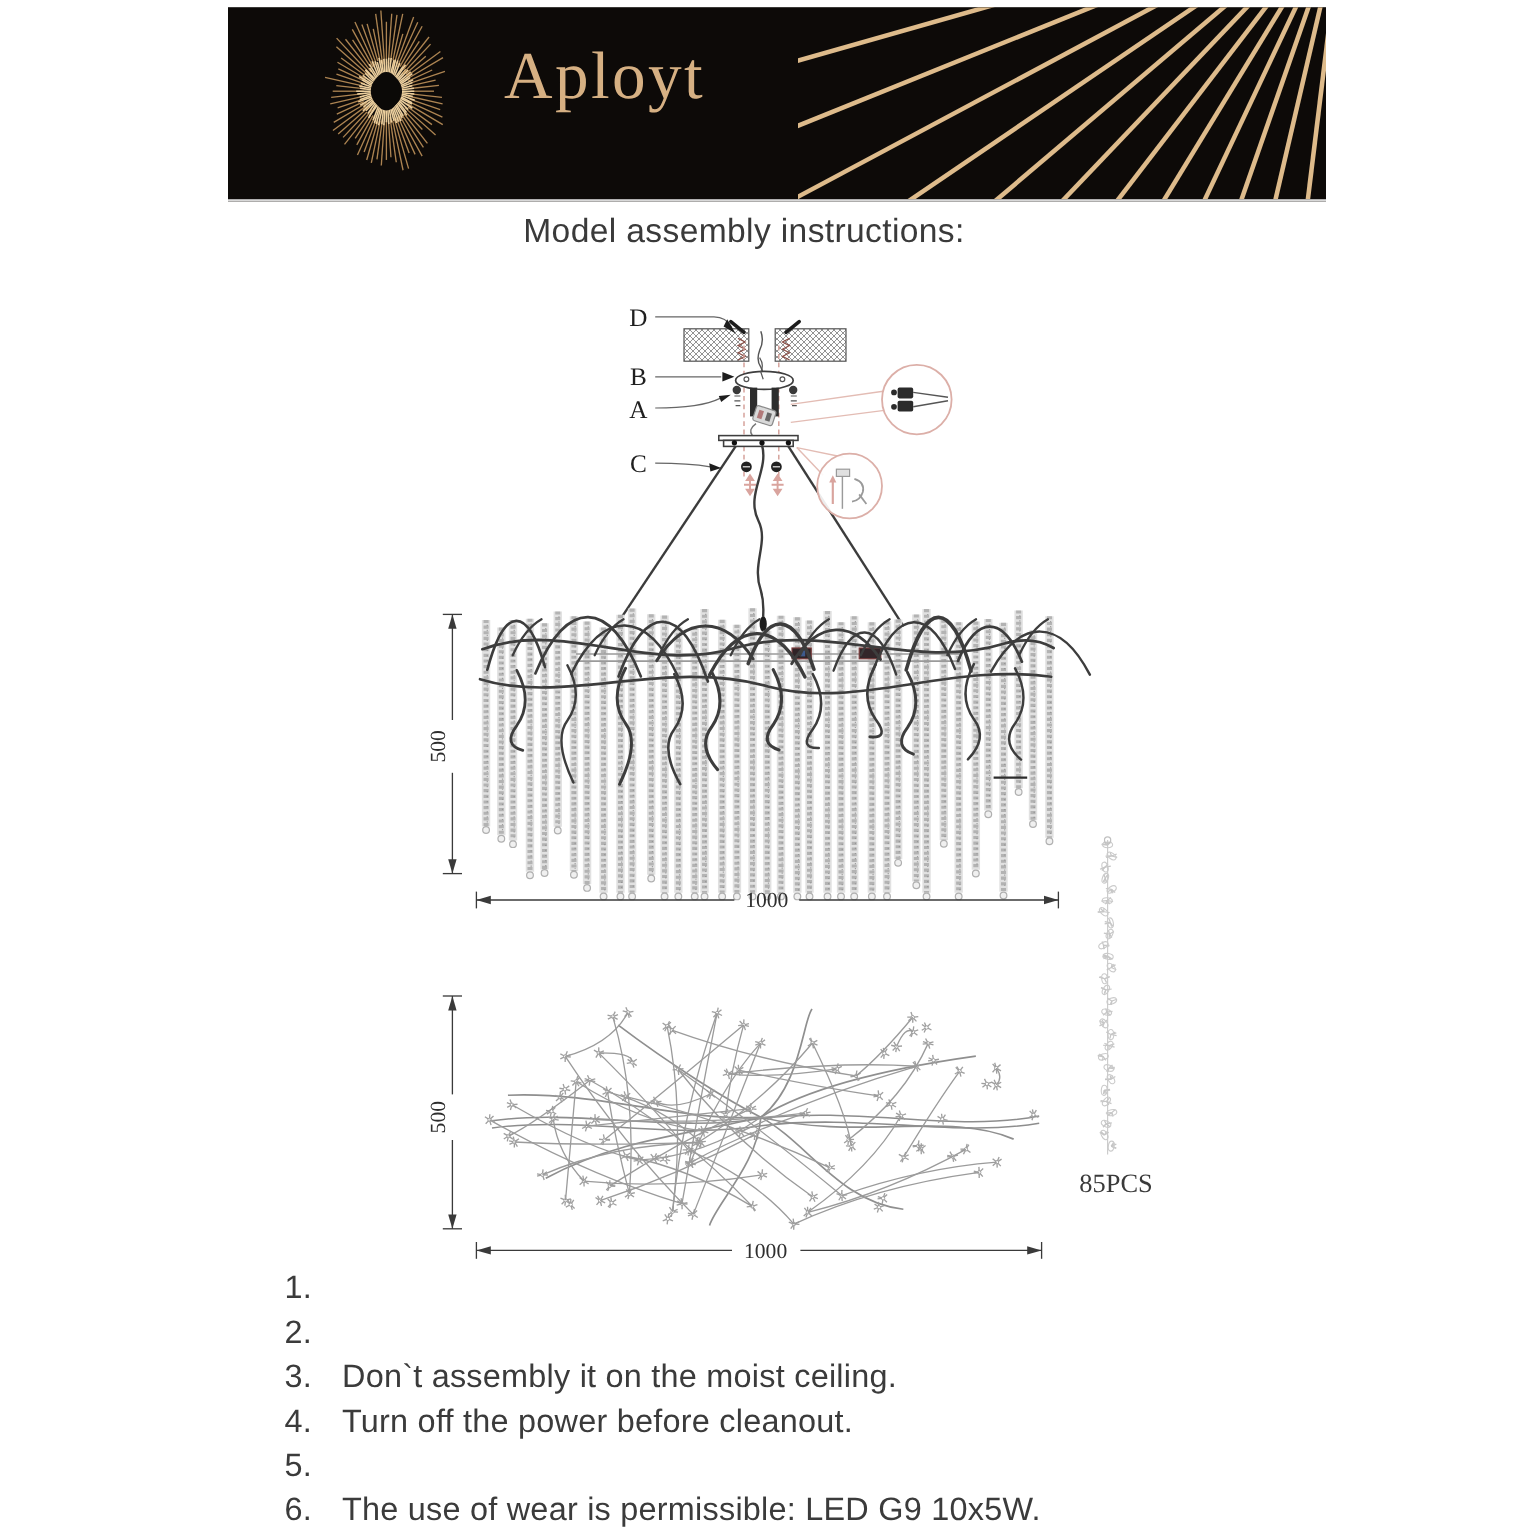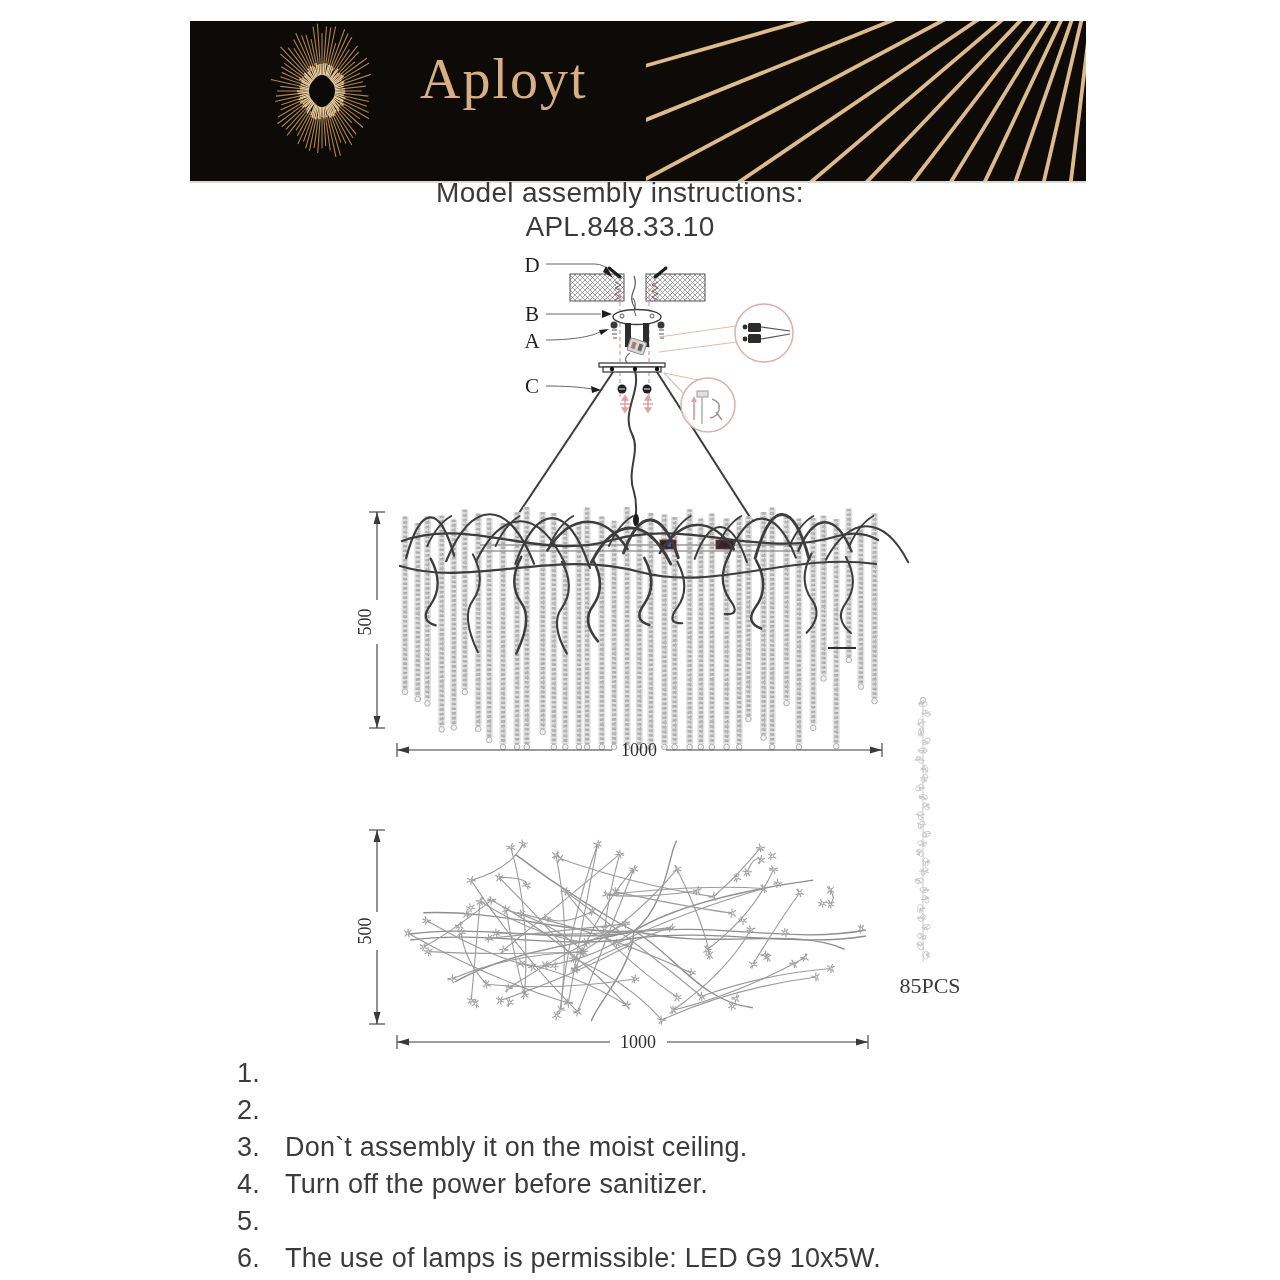--- a/index.html
+++ b/index.html
@@ -1,22 +1,22 @@
 <!DOCTYPE html>
 <html><head>
 <meta charset="utf-8">
 <style>
   html,body{margin:0;padding:0;}
   body{
     width:1280px;height:1280px;background:#ffffff;position:relative;overflow:hidden;
     font-family:"Liberation Sans", sans-serif;
   }
   .banner{
-    position:absolute;left:190px;top:21px;width:896px;height:160px;
-    background:#0d0a08;overflow:hidden;border-bottom:2px solid #d9d9d9;
+    position:absolute;left:190px;top:6px;width:896px;height:160px;
+    background:#0d0a08;overflow:hidden;border-bottom:2px solid #d9d9d9;padding-left:19px;
   }
   .banner svg{position:absolute;top:0;}
   #logo-burst{left:0;}
   #corner-rays{right:0;}
   .brand{
     position:absolute;left:230px;top:26px;
     font-family:"Liberation Serif", serif;font-size:56px;font-weight:400;
     color:#d6b083;letter-spacing:2px;
   }
   .title-wrap{position:absolute;left:0;top:176px;width:1240px;text-align:center;}
@@ -196,21 +196,20 @@
         <line x1="397.1043598007807" y1="-45.654163550350866" x2="-74.33156753571961" y2="274.7333618253635" stroke="#debb8b" stroke-width="3.8"></line>
         <line x1="393.25111937876324" y1="-52.02916831464131" x2="-109.56119425130748" y2="216.4476039804223" stroke="#debb8b" stroke-width="3.8"></line>
         <line x1="390.0971301803249" y1="-58.77753846088615" x2="-138.39766692274384" y2="154.74821978618382" stroke="#debb8b" stroke-width="3.8"></line>
         <line x1="387.6781083315552" y1="-65.82285469152968" x2="-160.51443811149522" y2="90.33389996315717" stroke="#debb8b" stroke-width="3.8"></line>
         <line x1="386.0214471061557" y1="-73.08533505837771" x2="-175.66105502943367" y2="23.934079466260926" stroke="#debb8b" stroke-width="3.8"></line>
       </svg>
   </div>
 
   <div class="title-wrap">
     <div class="title-line">Model assembly instructions:</div>
-    <div class="title-line">APL.848.33.10</div>
   </div>
 
   <svg id="diagram" width="1280" height="1280">
     <defs>
       <pattern id="hatch" width="5" height="5" patternUnits="userSpaceOnUse">
         <path d="M0,5 L5,0 M0,0 L5,5" stroke="#6a6a6a" stroke-width="0.6"></path>
       </pattern>
     </defs>
 
     <g id="mount">
@@ -1468,23 +1467,23 @@
     </div>
     <div class="inst-row">
       <span class="inst-num">2.</span>
     </div>
     <div class="inst-row">
       <span class="inst-num">3.</span>
       <span class="inst-text">Don`t assembly it on the moist ceiling.</span>
     </div>
     <div class="inst-row">
       <span class="inst-num">4.</span>
-      <span class="inst-text">Turn off the power before sanitizer.</span>
+      <span class="inst-text">Turn off the power before cleanout.</span>
     </div>
     <div class="inst-row">
       <span class="inst-num">5.</span>
     </div>
     <div class="inst-row">
       <span class="inst-num">6.</span>
-      <span class="inst-text">The use of lamps is permissible: LED G9 10x5W.</span>
+      <span class="inst-text">The use of wear is permissible: LED G9 10x5W.</span>
     </div>
   </div>
 </div>
 
 </body></html>

